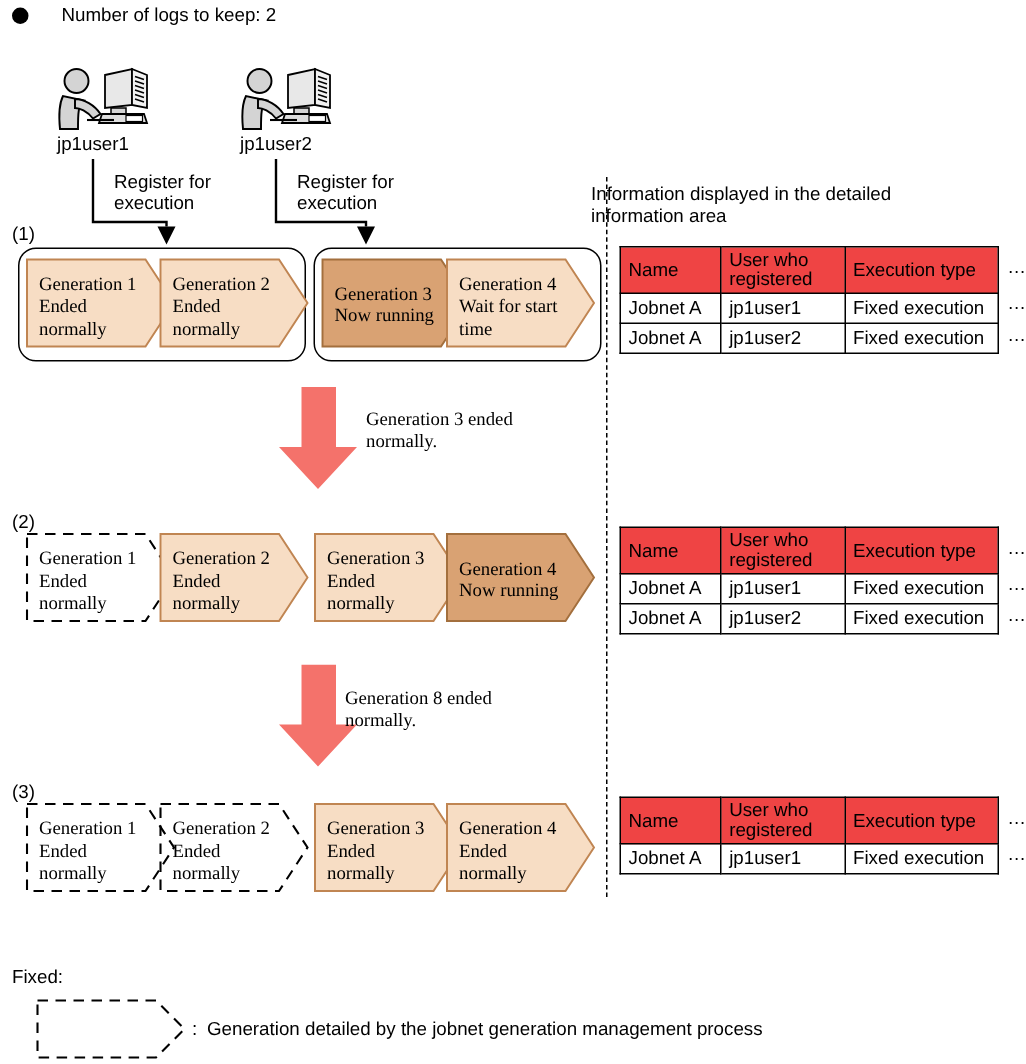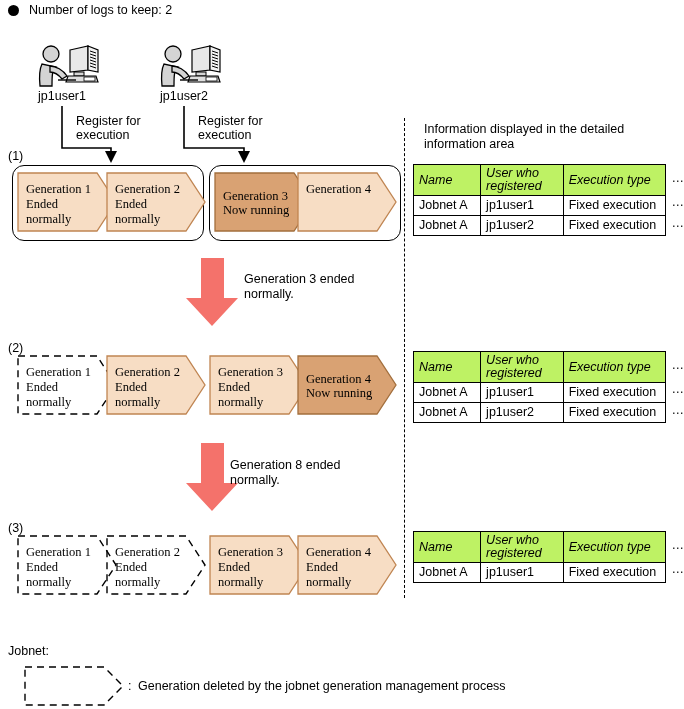--- a/index.html
+++ b/index.html
@@ -8,21 +8,21 @@
     background:#ffffff;
     font-family:"Liberation Sans","DejaVu Sans",sans-serif;
     font-size:12px;
     color:#000000;
     position:relative;
     overflow:hidden;
   }
   .abs{position:absolute;}
 
   
-  #header-line{left:8px;top:3px;display:flex;align-items:center;gap:10px;}
+  #header-line{left:8px;top:3px;display:flex;align-items:center;gap:22px;}
   .bullet{width:11px;height:11px;border-radius:50%;background:#000;display:inline-block;}
   #header-text{font-size:12.5px;white-space:nowrap;}
 
   
   .user-block{width:90px;text-align:center;}
   .user-label{font-size:12.5px;margin-top:1px;text-align:left;padding-left:4px;}
   .user-icon{width:66px;height:46px;display:block;margin:0 auto 0 2px;}
 
   
   .reg-label{font-size:12.5px;line-height:14px;white-space:nowrap;}
@@ -46,32 +46,32 @@
     table-layout:fixed;
   }
   table.info th,table.info td{
     border:1px solid #000;
     padding:2px 5px;
     text-align:left;
     font-weight:normal;
     vertical-align:middle;
     background:#fff;
   }
-  table.info th{background:#bef264;line-height:13px;font-style:italic;}
+  table.info th{background:#ef4444;line-height:13px;}
   table.info td{line-height:15px;}
   .col-name{width:66px;}
   .col-user{width:80px;}
   .col-type{width:110px;}
   .ellip{font-size:12.5px;color:#000;}
 
   
   .caption{font-size:12.5px;line-height:15px;white-space:pre-line;}
 
   
-  .trans-text{font-size:12.5px;line-height:15px;white-space:pre-line;}
+  .trans-text{font-size:12.5px;line-height:15px;white-space:pre-line;font-family:Liberation Serif, serif;}
 
   
   #legend-title{font-size:12.5px;}
   #legend-text{font-size:12.5px;white-space:nowrap;}
 </style>
 </head>
 <body>
 
 <div class="abs" id="header-line">
   <span class="bullet"></span>
@@ -169,25 +169,27 @@
   </svg>
   <div class="txt" style="top:17px;">Generation 3</div>
   <div class="txt" style="top:31px;">Now running</div>
 </div>
 
 <div class="gen" style="left:297px;top:172px;width:100px;height:60px;">
   <svg width="100" height="60">
     <polygon points="1,1 80,1 99,30 80,59 1,59" fill="#f7ddc4" stroke="#c08552" stroke-width="1.3"></polygon>
   </svg>
   <div class="txt" style="top:10px;">Generation 4</div>
+  <div class="txt" style="top:25px;">Wait for start
+time</div>
 </div>
 
 <div class="abs" style="left:404px;top:118px;width:0;height:480px;border-left:1.4px dashed #000;"></div>
 
-<div class="abs caption" style="left:424px;top:122px;width:240px;">Information displayed in the detailed
+<div class="abs caption" style="left:394px;top:122px;width:240px;">Information displayed in the detailed
 information area</div>
 
 <div class="abs" style="left:413px;top:164px;display:flex;align-items:flex-start;">
   <table class="info">
     <thead>
       <tr>
         <th class="col-name">Name</th>
         <th class="col-user" style="white-space:pre-line;">User who
 registered</th>
         <th class="col-type">Execution type</th>
@@ -347,19 +349,19 @@
         <td>Fixed execution</td>
       </tr>
     </tbody>
   </table>
   <div style="display:flex;flex-direction:column;">
     <span class="ellip" style="height:28px;line-height:28px;padding-left:6px;">…</span>
     <span class="ellip" style="height:21px;line-height:21px;padding-left:6px;">…</span>
   </div>
 </div>
 
-<div class="abs" id="legend-title" style="left:8px;top:644px;">Jobnet:</div>
+<div class="abs" id="legend-title" style="left:8px;top:644px;">Fixed:</div>
 
 <svg class="abs" style="left:24px;top:666px;width:100px;height:40px;">
   <polygon points="1,1 80,1 99,20 80,39 1,39" fill="none" stroke="#000" stroke-width="1.4" stroke-dasharray="7,5"></polygon>
 </svg>
 <div class="abs" style="left:128px;top:679px;font-size:12.5px;">:</div>
-<div class="abs" id="legend-text" style="left:138px;top:679px;">Generation deleted by the jobnet generation management process</div>
+<div class="abs" id="legend-text" style="left:138px;top:679px;">Generation detailed by the jobnet generation management process</div>
 
 </body></html>

